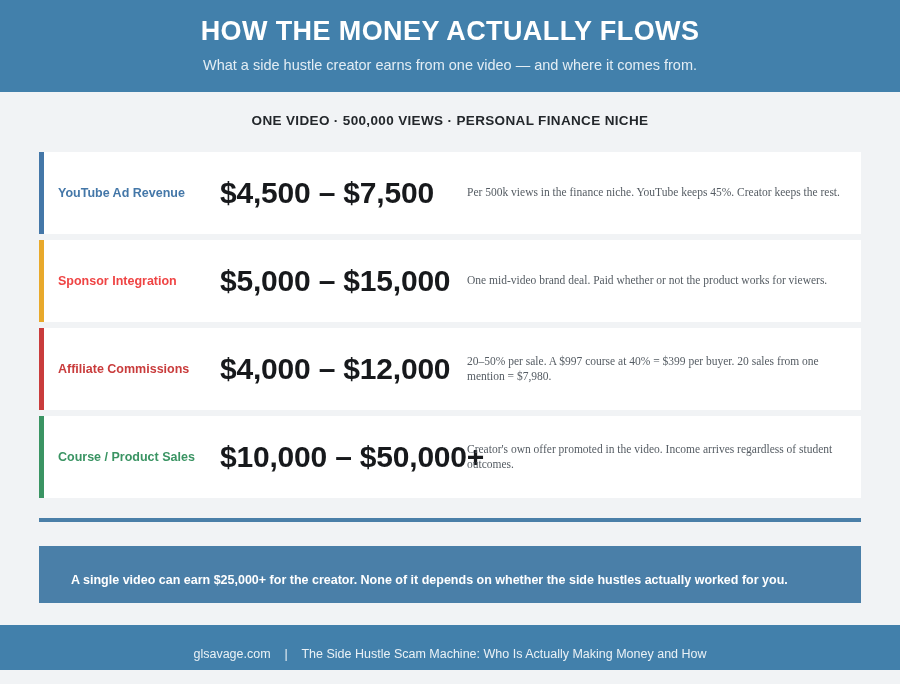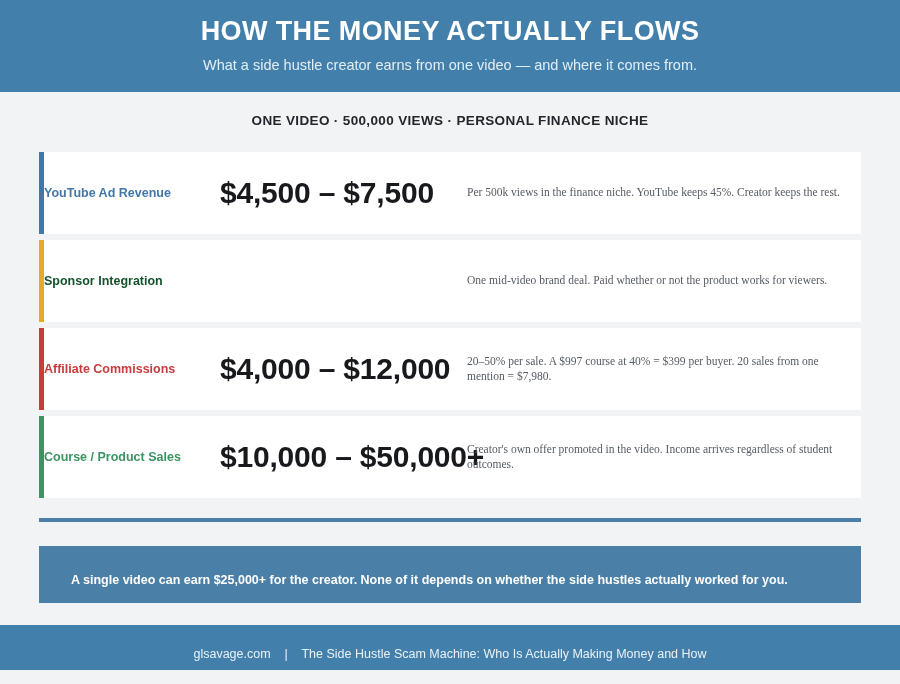--- a/index.html
+++ b/index.html
@@ -82,20 +82,21 @@
   .row-bar {
     position: absolute;
     left: 0;
     top: 0;
     bottom: 0;
     width: 5px;
   }
   .row-label {
     width: 176px;
     flex: 0 0 176px;
+    padding-left: 14px;
     box-sizing: border-box;
     font-size: 12.5px;
     font-weight: bold;
     line-height: 1.2;
   }
   .row-amount {
     flex: 0 0 auto;
     font-size: 30px;
     font-weight: bold;
     color: #17191c;
@@ -176,21 +177,22 @@
 
     <div class="row">
       <span class="row-bar" style="background: rgb(68, 119, 168);"></span>
       <div class="row-label" style="color: rgb(68, 119, 168);">YouTube Ad Revenue</div>
       <div class="row-amount">$4,500 – $7,500</div>
       <div class="row-desc">Per 500k views in the finance niche. YouTube keeps 45%. Creator keeps the rest.</div>
     </div>
 
     <div class="row">
       <span class="row-bar" style="background: rgb(232, 169, 43);"></span>
-      <div class="row-label" style="color: #14532d;">Sponsor Integration</div>
+      <div class="row-label" style="color: #ef4444;">Sponsor Integration</div>
+      <div class="row-amount">$5,000 – $15,000</div>
       <div class="row-desc">One mid-video brand deal. Paid whether or not the product works for viewers.</div>
     </div>
 
     <div class="row">
       <span class="row-bar" style="background: rgb(201, 60, 60);"></span>
       <div class="row-label" style="color: rgb(201, 60, 60);">Affiliate Commissions</div>
       <div class="row-amount">$4,000 – $12,000</div>
       <div class="row-desc">20–50% per sale. A $997 course at 40% = $399 per buyer. 20 sales from one mention = $7,980.</div>
     </div>
 

